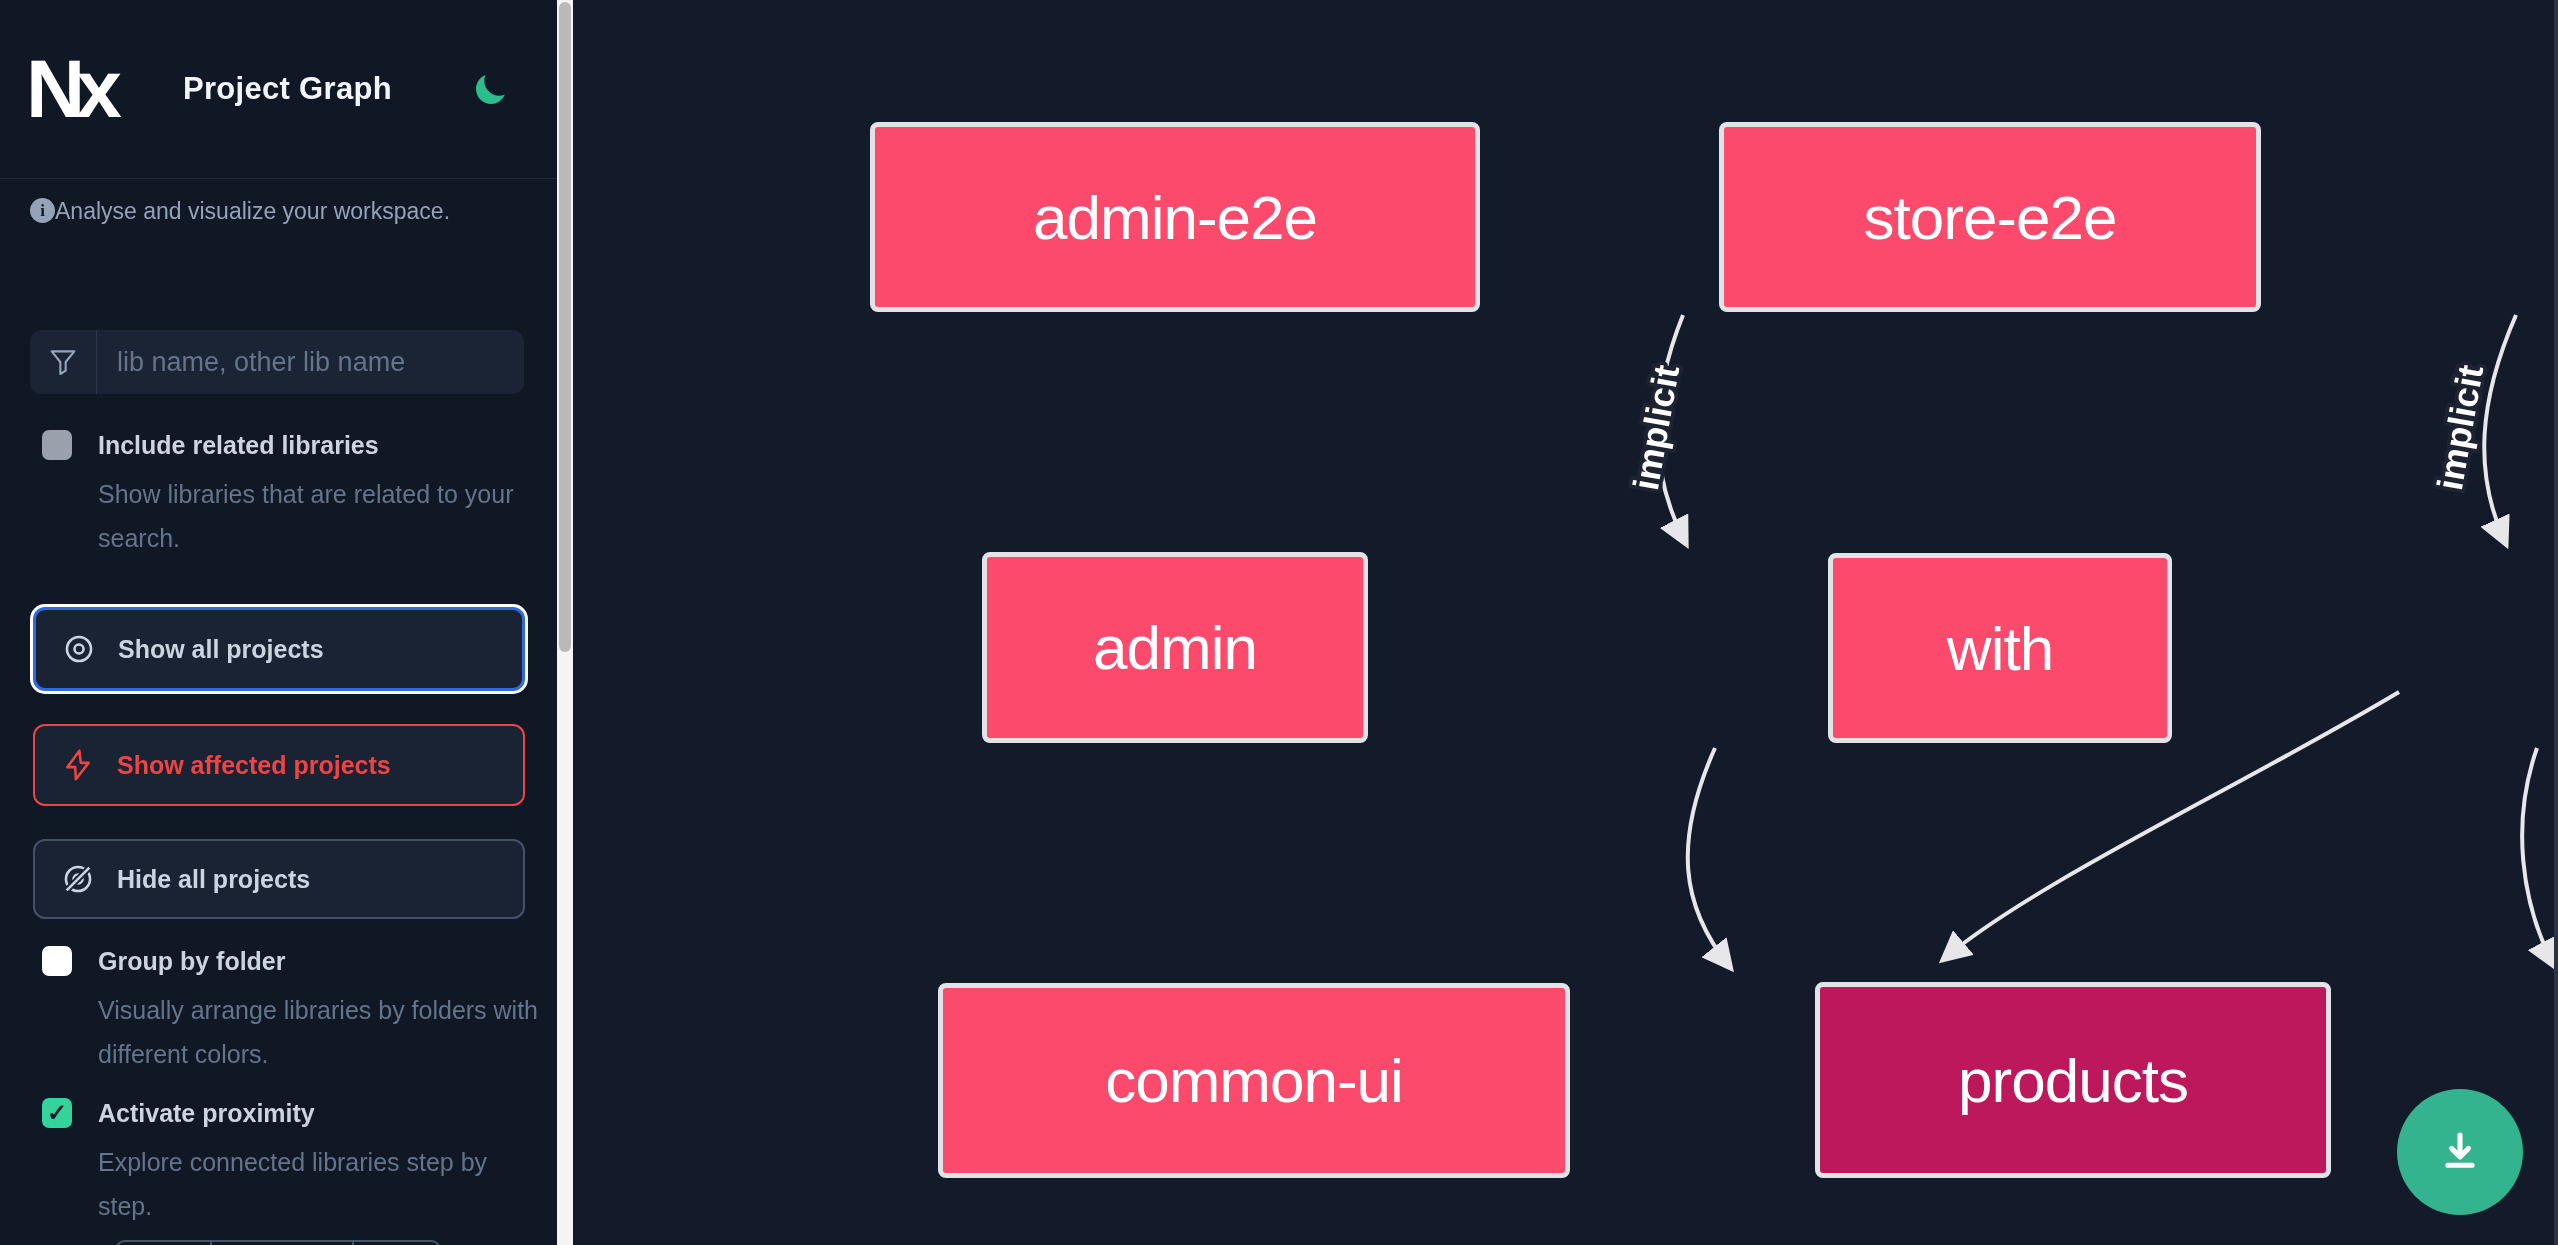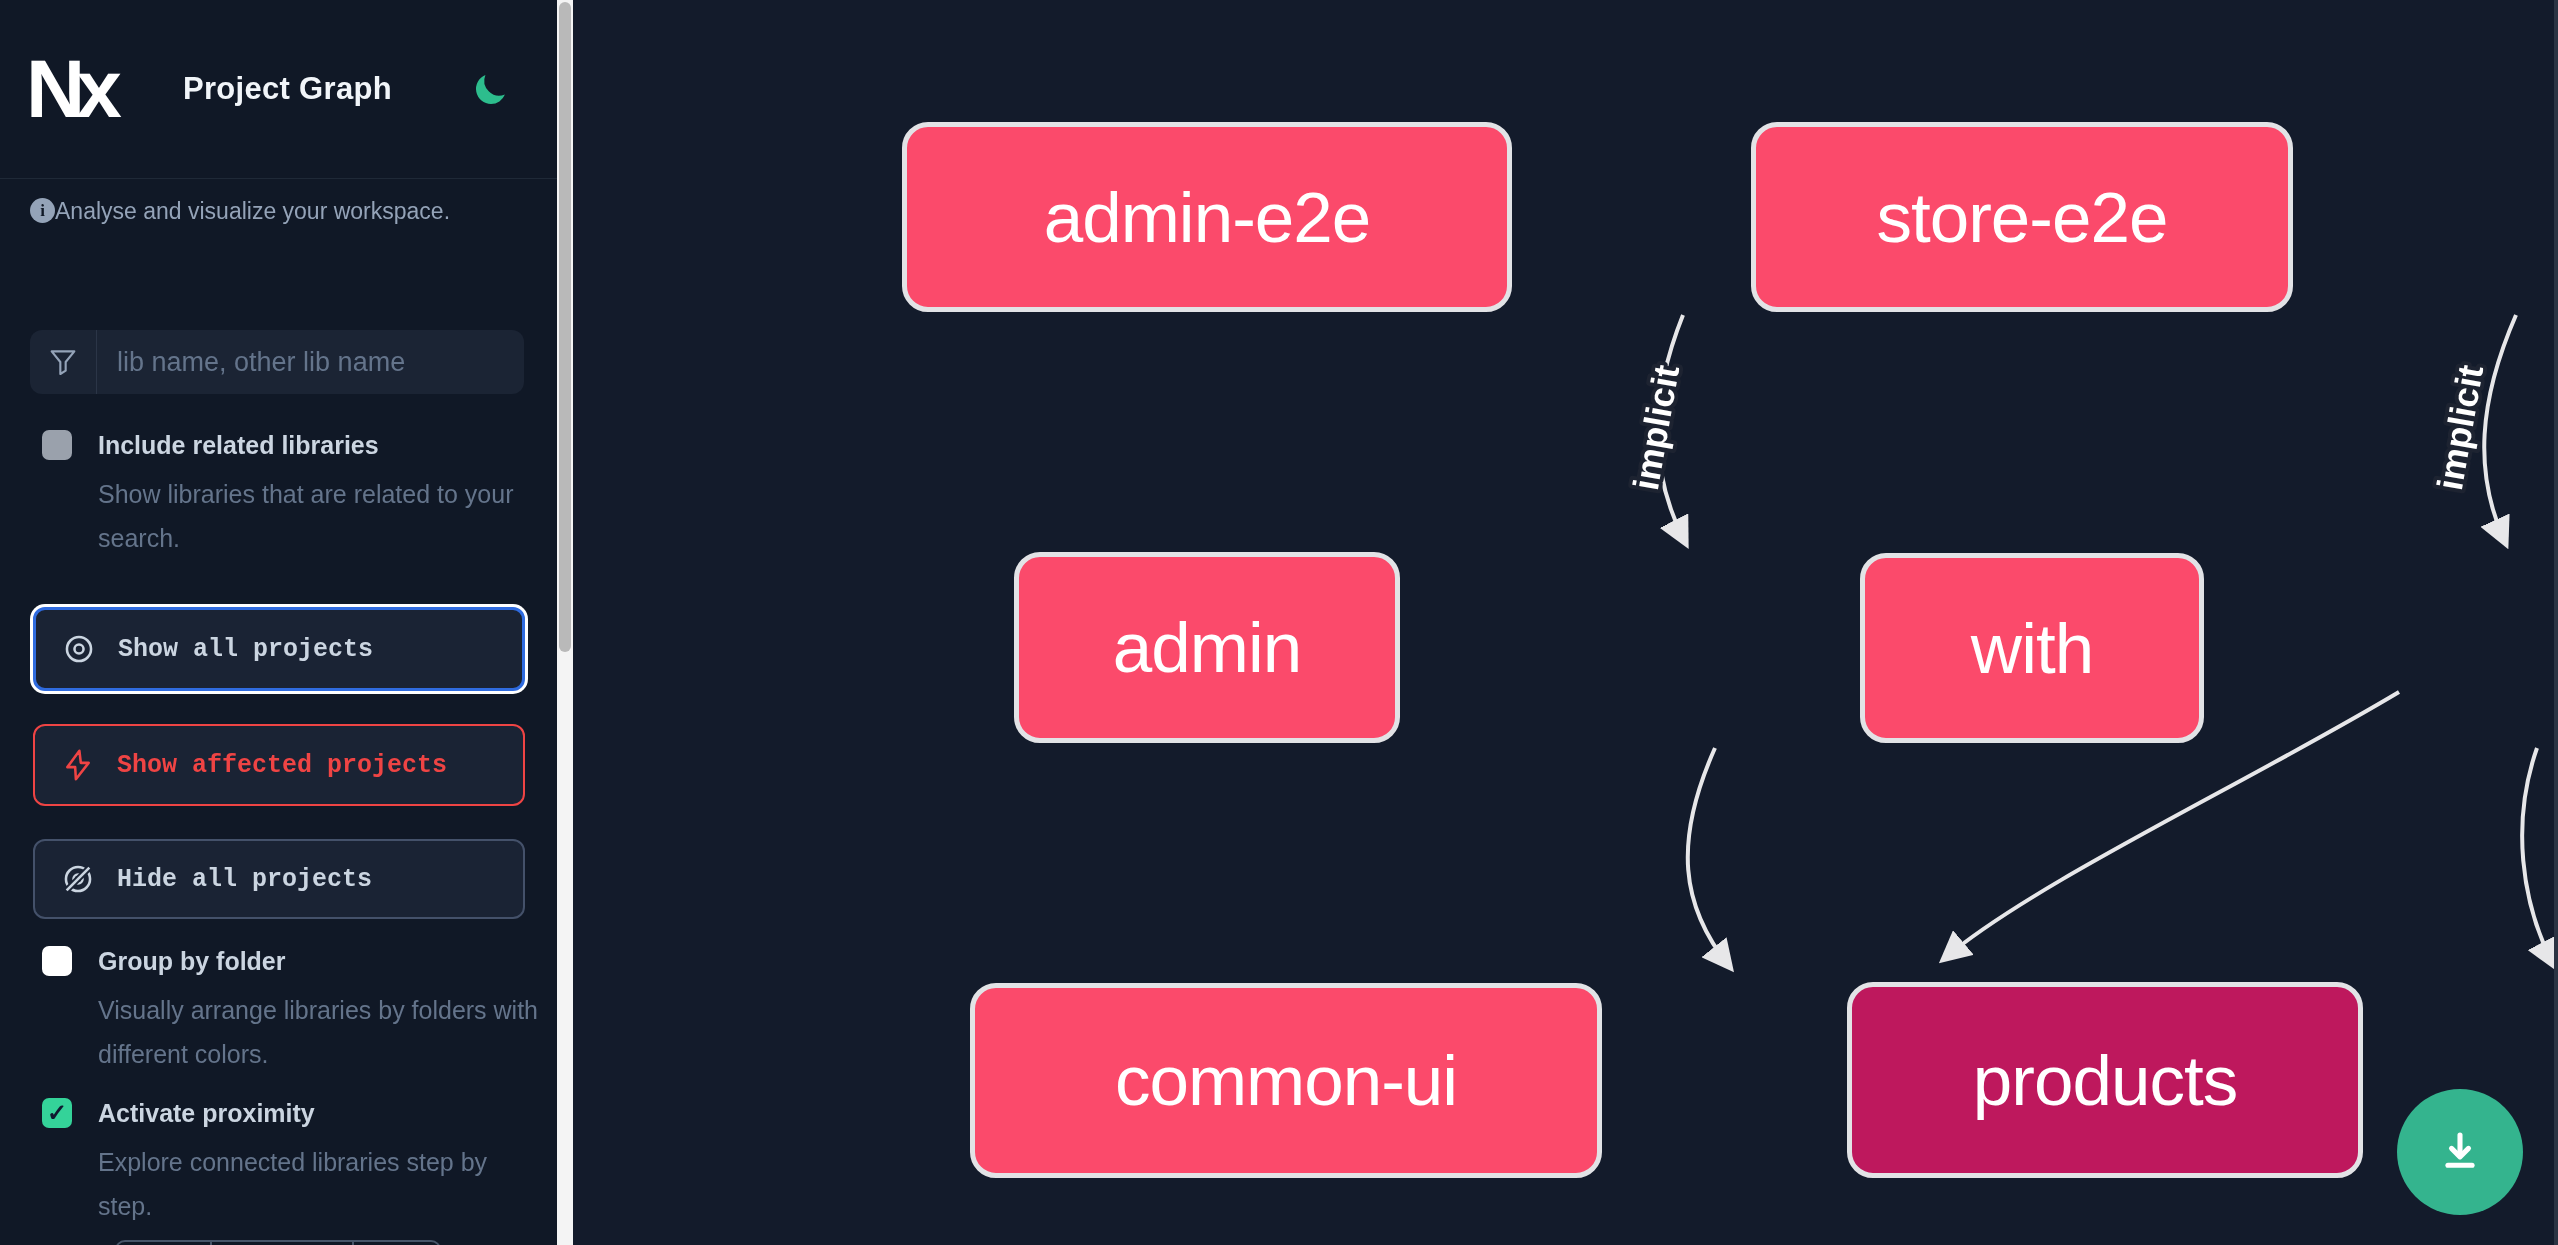--- a/index.html
+++ b/index.html
@@ -51,42 +51,42 @@
   .cb-box.checked{background:#34d399;color:#0f1a30;}
   .cb-text{margin-left:26px;width:440px;}
   .cb-label{font-size:25px;font-weight:700;color:#cbd5e1;line-height:34px;}
   .cb-desc{margin-top:10px;font-size:25px;color:#64748b;line-height:44px;}
   .sb-btn{
     position:absolute;left:33px;width:492px;height:80px;box-sizing:border-box;
     background:#1a2334;border-radius:12px;display:flex;align-items:center;
     padding-left:26px;cursor:pointer;
   }
   .sb-btn .btn-ic{width:34px;height:34px;flex:0 0 auto;display:flex;}
-  .sb-btn .btn-label{margin-left:22px;font-size:25px;font-weight:700;color:#cbd5e1;font-family:Liberation Mono, monospace;}
+  .sb-btn .btn-label{margin-left:22px;font-size:25px;font-weight:700;color:#cbd5e1;}
   .btn-focused{border:3px solid #2f6bdf;box-shadow:0 0 0 3px #ffffff;height:84px;}
   .btn-affected{border:2px solid #ef4444;}
   .btn-affected .btn-label{color:#ef4444;}
   .btn-default{border:2px solid #44516a;}
   .stepper-partial{
     position:absolute;left:115px;top:1240px;width:326px;height:20px;box-sizing:border-box;
     border:2px solid #475569;border-radius:10px 10px 0 0;display:flex;
   }
   .stepper-partial .seg{border-right:2px solid #475569;}
   
   .sb-scroll-track{position:absolute;left:557px;top:0;width:16px;height:1245px;background:#f4f4f4;z-index:6;}
   .sb-scroll-thumb{position:absolute;left:2px;top:2px;width:12px;height:650px;background:#b9b9b9;border-radius:7px;}
   .right-edge{position:absolute;right:0;top:0;width:4px;height:1245px;background:#2b3443;z-index:6;}
   
   .graph-area{position:absolute;left:573px;top:0;right:0;bottom:0;background:#131b2b;}
   .edges-svg{position:absolute;left:0;top:0;z-index:1;}
   .gnode{
     position:absolute;z-index:2;box-sizing:border-box;
-    border:5px solid #e2e3e6;border-radius:26px;
+    border:5px solid #e2e3e6;border-radius:8px;
     display:flex;align-items:center;justify-content:center;
-    color:#ffffff;font-size:71px;letter-spacing:-1px;cursor:pointer;margin-left:32px;
+    color:#ffffff;font-size:62px;letter-spacing:-1px;cursor:pointer;
   }
   .gnode.affected{background:#fb4a6b;}
   .gnode.normal{background:#be185d;}
   
   .fab{
     position:absolute;left:2397px;top:1089px;width:126px;height:126px;border-radius:50%;
     background:#34b48e;z-index:7;display:flex;align-items:center;justify-content:center;cursor:pointer;
   }
 </style>
 </head>

